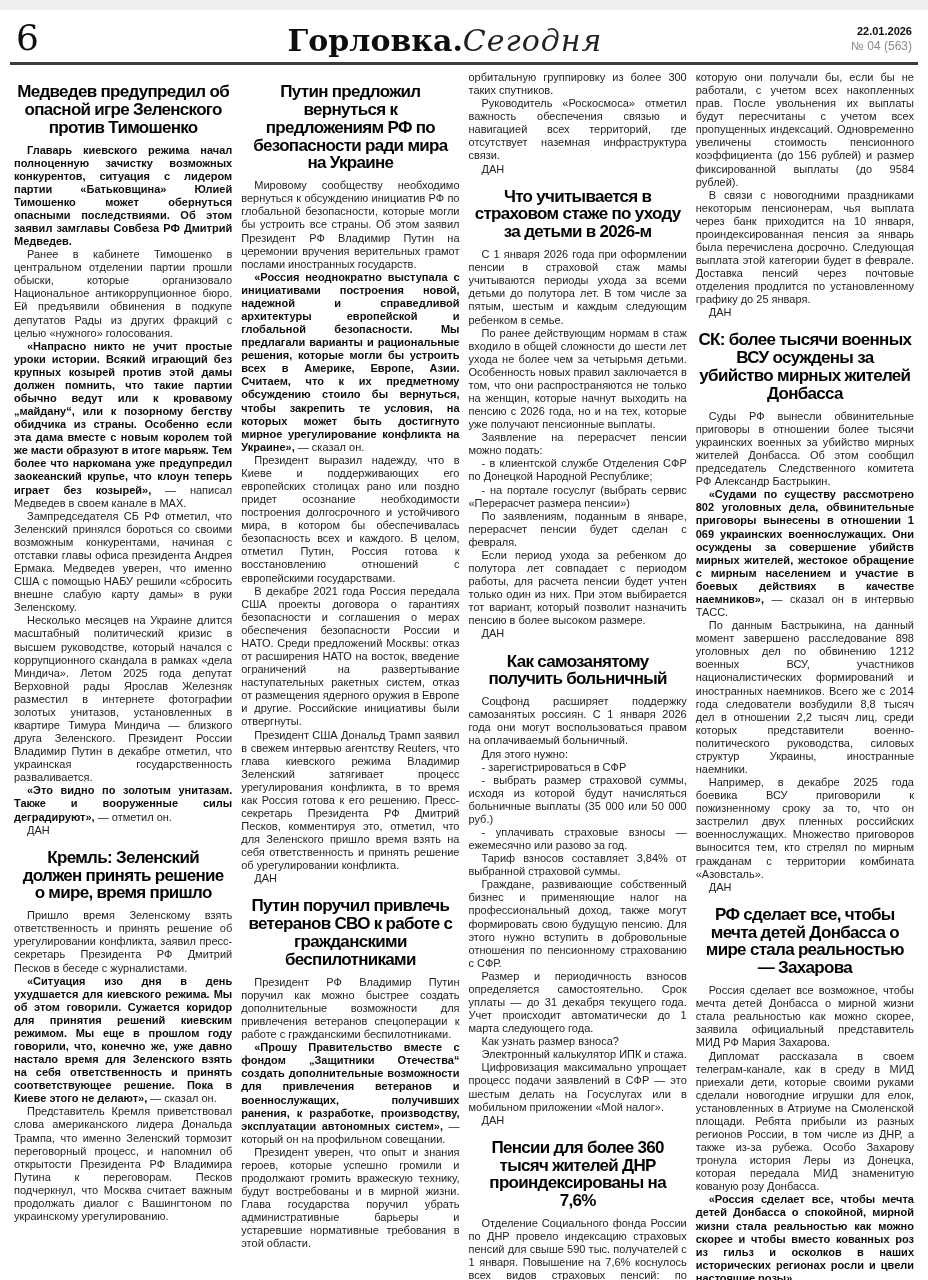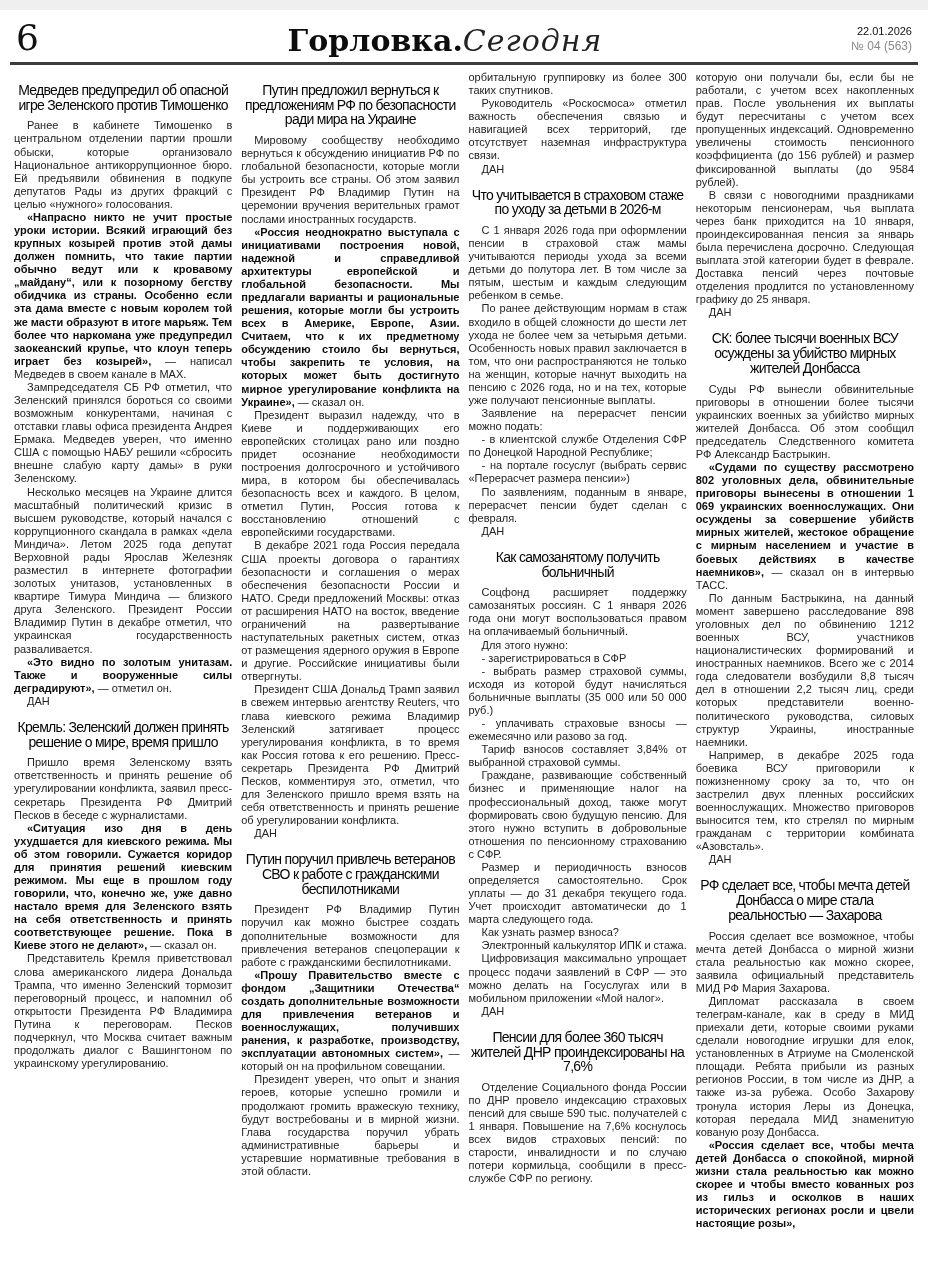--- a/index.html
+++ b/index.html
@@ -20,32 +20,32 @@
   }
   .masthead { line-height:1; white-space:nowrap; }
   .masthead-main {
     font-family:"DejaVu Serif", serif; font-weight:bold; font-size:30px; color:#0d0d0d;
   }
   .masthead-script {
     font-family:"DejaVu Serif", serif; font-style:italic; font-weight:400;
     font-size:30px; color:#222; letter-spacing:1px;
   }
   .issue-block { text-align:right; line-height:1.25; padding-bottom:2px; }
-  .issue-date { font-size:11px; font-weight:normal; color:#111; }
+  .issue-date { font-size:11px; font-weight:bold; color:#111; }
   .issue-number { font-size:12px; color:#8a8a8a; }
   .header-rule { border-bottom:3px solid #3c3c3c; margin:0 10px; }
 
   .columns {
     display:flex; gap:9px; padding:6px 14px 0 14px;
   }
   .col { flex:1 1 0; min-width:0; }
 
   .headline {
     font-family:"Liberation Sans", sans-serif;
-    font-weight:normal; font-size:14px; line-height:1.05;
+    font-weight:bold; font-size:17px; line-height:1.05;
     letter-spacing:-0.7px; text-align:center; color:#050505;
     margin:12px 2px 7px 2px;
   }
   .para {
     font-size:11px; line-height:1.19; text-align:justify;
     text-indent:13px; color:#222;
     overflow-wrap:break-word; hyphens:auto; -webkit-hyphens:auto;
   }
   .para .b { font-weight:bold; color:#0d0d0d; }
   .para.cont { text-indent:0; }
@@ -62,20 +62,21 @@
     <div class="issue-block">
       <div class="issue-date">22.01.2026</div>
       <div class="issue-number">№ 04 (563)</div>
     </div>
   </div>
   <div class="header-rule"></div>
 
   <div class="columns">
     <div class="col">
         <h2 class="headline">Медведев предупредил об опасной игре Зеленского против Тимошенко</h2>
+        <p class="para"><span class="b">Главарь киевского режима начал полноценную зачистку возможных конкурентов, ситуация с лидером партии «Батьковщина» Юлией Тимошенко может обернуться опасными последствиями. Об этом заявил замглавы Совбеза РФ Дмитрий Медведев.</span></p>
         <p class="para"><span class="r">Ранее в кабинете Тимошенко в центральном отделении партии прошли обыски, которые организовало Национальное антикоррупционное бюро. Ей предъявили обвинения в подкупе депутатов Рады из других фракций с целью «нужного» голосования.</span></p>
         <p class="para"><span class="b">«Напрасно никто не учит простые уроки истории. Всякий играющий без крупных козырей против этой дамы должен помнить, что такие партии обычно ведут или к кровавому „майдану“, или к позорному бегству обидчика из страны. Особенно если эта дама вместе с новым королем той же масти образуют в итоге марьяж. Тем более что наркомана уже предупредил заокеанский крупье, что клоун теперь играет без козырей»,</span><span class="r"> — написал Медведев в своем канале в MAX.</span></p>
         <p class="para"><span class="r">Зампредседателя СБ РФ отметил, что Зеленский принялся бороться со своими возможным конкурентами, начиная с отставки главы офиса президента Андрея Ермака. Медведев уверен, что именно США с помощью НАБУ решили «сбросить внешне слабую карту дамы» в руки Зеленскому.</span></p>
         <p class="para"><span class="r">Несколько месяцев на Украине длится масштабный политический кризис в высшем руководстве, который начался с коррупционного скандала в рамках «дела Миндича». Летом 2025 года депутат Верховной рады Ярослав Железняк разместил в интернете фотографии золотых унитазов, установленных в квартире Тимура Миндича — близкого друга Зеленского. Президент России Владимир Путин в декабре отметил, что украинская государственность разваливается.</span></p>
         <p class="para"><span class="b">«Это видно по золотым унитазам. Также и вооруженные силы деградируют»,</span><span class="r"> — отметил он.</span></p>
         <p class="para sign"><span class="r">ДАН</span></p>
         <h2 class="headline">Кремль: Зеленский должен принять решение о мире, время пришло</h2>
         <p class="para"><span class="r">Пришло время Зеленскому взять ответственность и принять решение об урегулировании конфликта, заявил пресс-секретарь Президента РФ Дмитрий Песков в беседе с журналистами.</span></p>
         <p class="para"><span class="b">«Ситуация изо дня в день ухудшается для киевского режима. Мы об этом говорили. Сужается коридор для принятия решений киевским режимом. Мы еще в прошлом году говорили, что, конечно же, уже давно настало время для Зеленского взять на себя ответственность и принять соответствующее решение. Пока в Киеве этого не делают»,</span><span class="r"> — сказал он.</span></p>
         <p class="para"><span class="r">Представитель Кремля приветствовал слова американского лидера Дональда Трампа, что именно Зеленский тормозит переговорный процесс, и напомнил об открытости Президента РФ Владимира Путина к переговорам. Песков подчеркнул, что Москва считает важным продолжать диалог с Вашингтоном по украинскому урегулированию.</span></p>
@@ -97,33 +98,34 @@
         <p class="para cont"><span class="r">орбитальную группировку из более 300 таких спутников.</span></p>
         <p class="para"><span class="r">Руководитель «Роскосмоса» отметил важность обеспечения связью и навигацией всех территорий, где отсутствует наземная инфраструктура связи.</span></p>
         <p class="para sign"><span class="r">ДАН</span></p>
         <h2 class="headline">Что учитывается в страховом стаже по уходу за детьми в 2026-м</h2>
         <p class="para"><span class="r">С 1 января 2026 года при оформлении пенсии в страховой стаж мамы учитываются периоды ухода за всеми детьми до полутора лет. В том числе за пятым, шестым и каждым следующим ребенком в семье.</span></p>
         <p class="para"><span class="r">По ранее действующим нормам в стаж входило в общей сложности до шести лет ухода не более чем за четырьмя детьми. Особенность новых правил заключается в том, что они распространяются не только на женщин, которые начнут выходить на пенсию с 2026 года, но и на тех, которые уже получают пенсионные выплаты.</span></p>
         <p class="para"><span class="r">Заявление на перерасчет пенсии можно подать:</span></p>
         <p class="para"><span class="r">- в клиентской службе Отделения СФР по Донецкой Народной Республике;</span></p>
         <p class="para"><span class="r">- на портале госуслуг (выбрать сервис «Перерасчет размера пенсии»)</span></p>
         <p class="para"><span class="r">По заявлениям, поданным в январе, перерасчет пенсии будет сделан с февраля.</span></p>
+        <p class="para"><span class="r">Если период ухода за ребенком до полутора лет совпадает с периодом работы, для расчета пенсии будет учтен только один из них. При этом выбирается тот вариант, который позволит назначить пенсию в более высоком размере.</span></p>
         <p class="para sign"><span class="r">ДАН</span></p>
         <h2 class="headline">Как самозанятому получить больничный</h2>
         <p class="para"><span class="r">Соцфонд расширяет поддержку самозанятых россиян. С 1 января 2026 года они могут воспользоваться правом на оплачиваемый больничный.</span></p>
         <p class="para"><span class="r">Для этого нужно:</span></p>
         <p class="para"><span class="r">- зарегистрироваться в СФР</span></p>
         <p class="para"><span class="r">- выбрать размер страховой суммы, исходя из которой будут начисляться больничные выплаты (35 000 или 50 000 руб.)</span></p>
         <p class="para"><span class="r">- уплачивать страховые взносы — ежемесячно или разово за год.</span></p>
         <p class="para"><span class="r">Тариф взносов составляет 3,84% от выбранной страховой суммы.</span></p>
         <p class="para"><span class="r">Граждане, развивающие собственный бизнес и применяющие налог на профессиональный доход, также могут формировать свою будущую пенсию. Для этого нужно вступить в добровольные отношения по пенсионному страхованию с СФР.</span></p>
         <p class="para"><span class="r">Размер и периодичность взносов определяется самостоятельно. Срок уплаты — до 31 декабря текущего года. Учет происходит автоматически до 1 марта следующего года.</span></p>
         <p class="para"><span class="r">Как узнать размер взноса?</span></p>
         <p class="para"><span class="r">Электронный калькулятор ИПК и стажа.</span></p>
-        <p class="para"><span class="r">Цифровизация максимально упрощает процесс подачи заявлений в СФР — это можно делать на Госуслугах или в мобильном приложении «Мой налог».</span></p>
+        <p class="para"><span class="r">Цифровизация максимально упрощает процесс подачи заявлений в СФР — это шестым делать на Госуслугах или в мобильном приложении «Мой налог».</span></p>
         <p class="para sign"><span class="r">ДАН</span></p>
         <h2 class="headline">Пенсии для более 360 тысяч жителей ДНР проиндексированы на 7,6%</h2>
         <p class="para"><span class="r">Отделение Социального фонда России по ДНР провело индексацию страховых пенсий для свыше 590 тыс. получателей с 1 января. Повышение на 7,6% коснулось всех видов страховых пенсий: по старости, инвалидности и по случаю потери кормильца, сообщили в пресс-службе СФР по региону.</span></p>
       </div>
     <div class="col">
         <p class="para cont"><span class="r">которую они получали бы, если бы не работали, с учетом всех накопленных прав. После увольнения их выплаты будут пересчитаны с учетом всех пропущенных индексаций. Одновременно увеличены стоимость пенсионного коэффициента (до 156 рублей) и размер фиксированной выплаты (до 9584 рублей).</span></p>
         <p class="para"><span class="r">В связи с новогодними праздниками некоторым пенсионерам, чья выплата через банк приходится на 10 января, проиндексированная пенсия за январь была перечислена досрочно. Следующая выплата этой категории будет в феврале. Доставка пенсий через почтовые отделения продлится по установленному графику до 25 января.</span></p>
         <p class="para sign"><span class="r">ДАН</span></p>
         <h2 class="headline">СК: более тысячи военных ВСУ осуждены за убийство мирных жителей Донбасса</h2>
         <p class="para"><span class="r">Суды РФ вынесли обвинительные приговоры в отношении более тысячи украинских военных за убийство мирных жителей Донбасса. Об этом сообщил председатель Следственного комитета РФ Александр Бастрыкин.</span></p>

